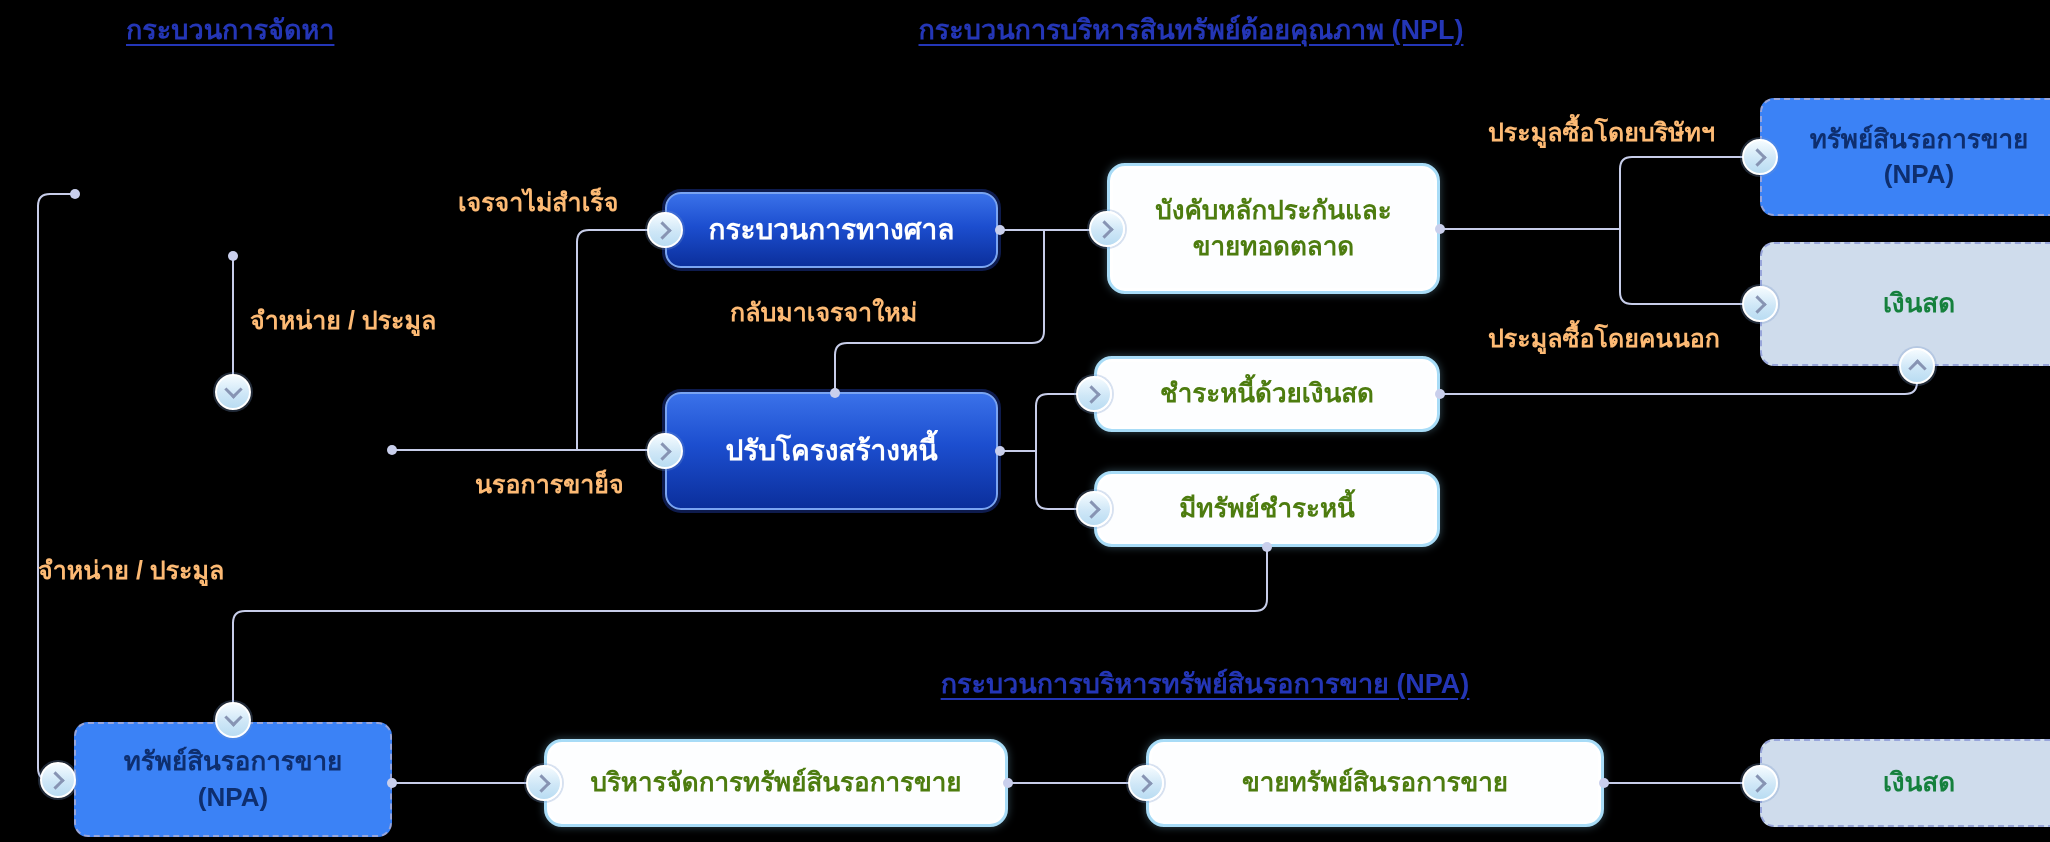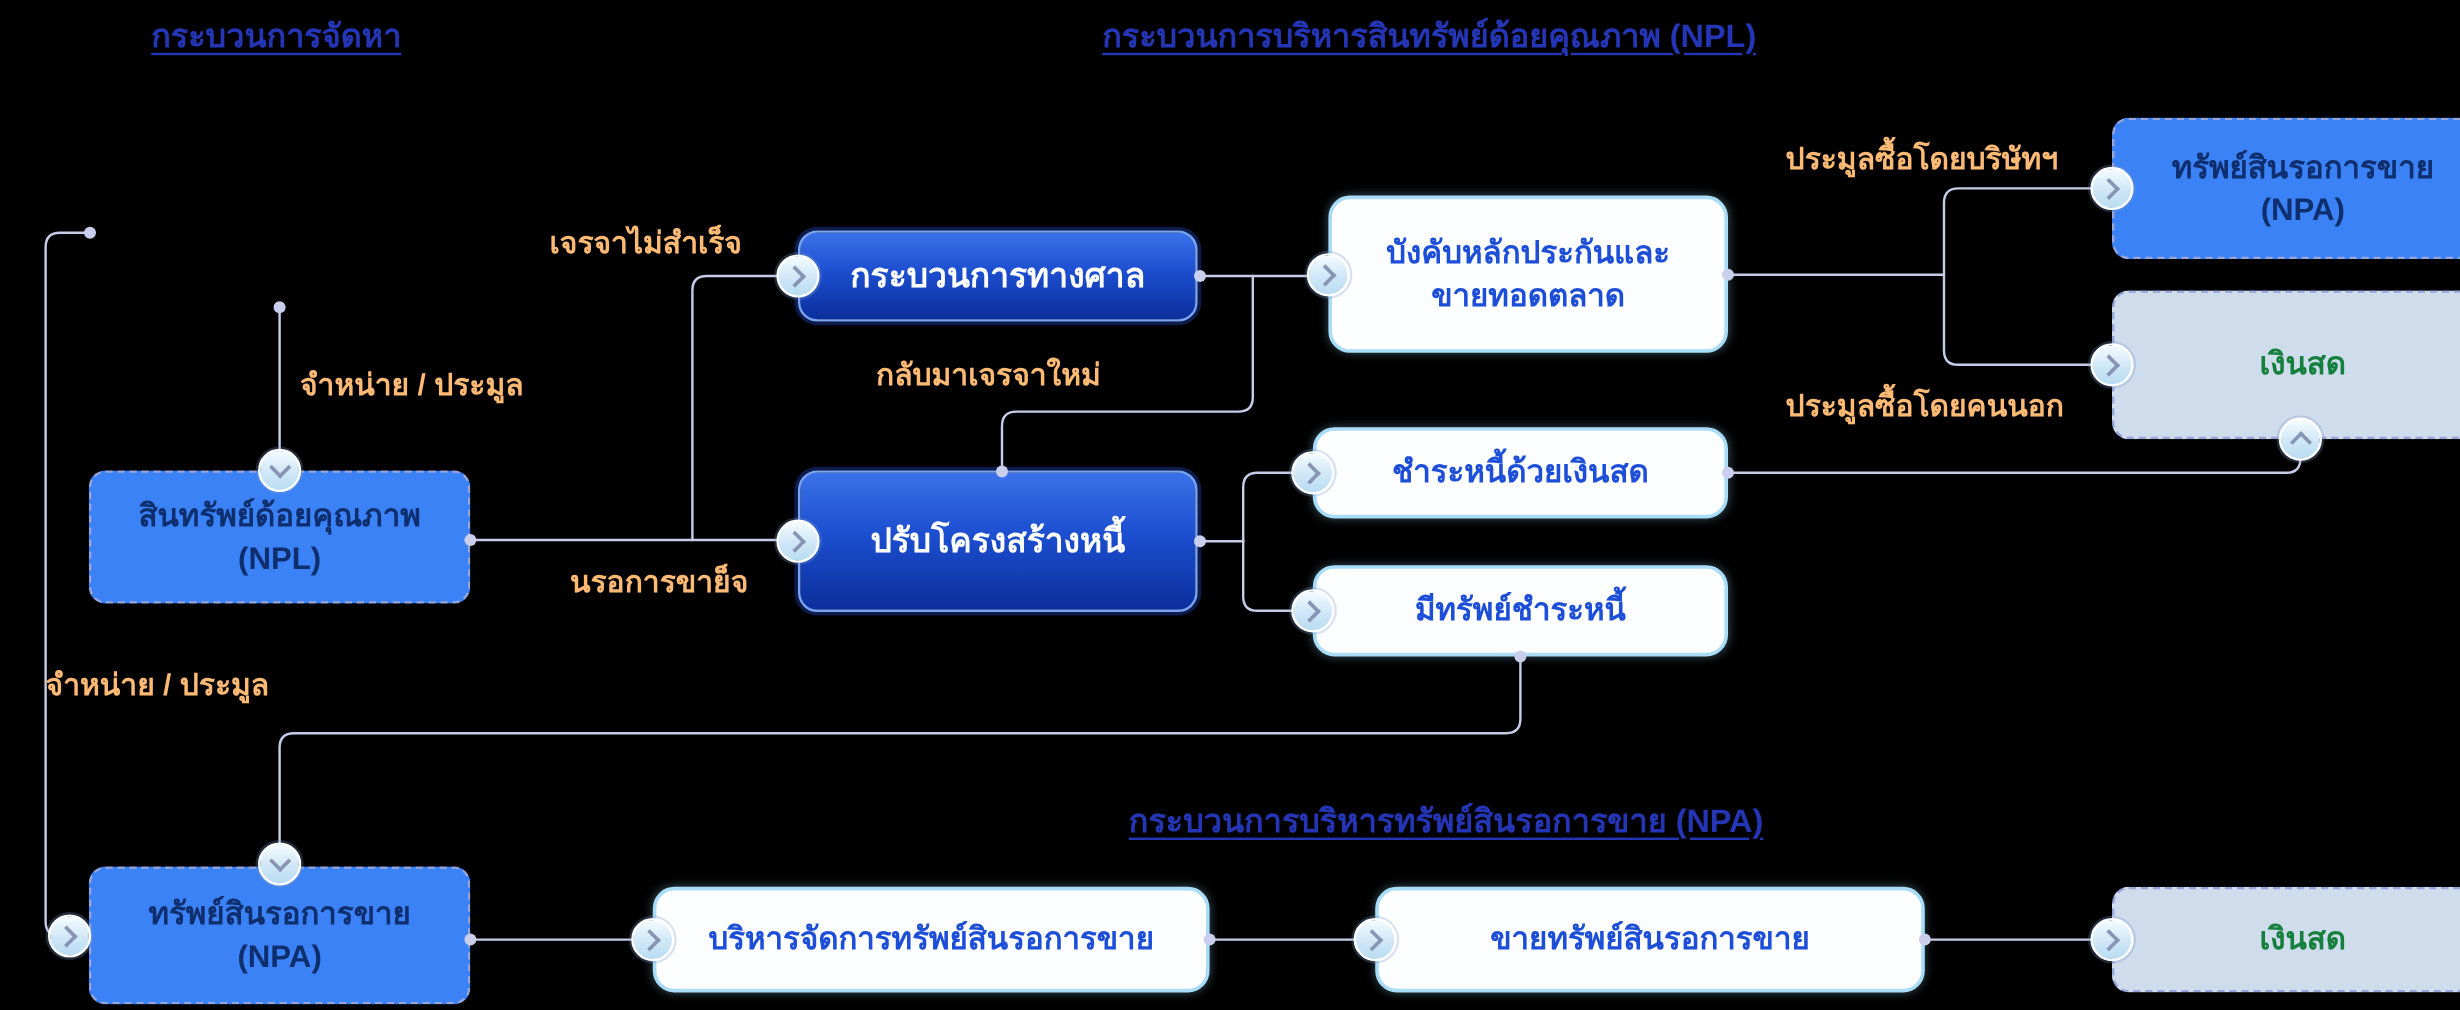--- a/index.html
+++ b/index.html
@@ -4,21 +4,21 @@
 <style>
   html,body{margin:0;padding:0;background:#000;}
   .stage{position:relative;width:2050px;height:842px;background:#000;overflow:hidden;
          font-family:"Liberation Sans","DejaVu Sans",sans-serif;margin-left:28px;}
   .wires{position:absolute;left:0;top:0;}
   .box{position:absolute;display:flex;align-items:center;justify-content:center;
        text-align:center;white-space:pre-line;box-sizing:border-box;line-height:1.35;}
   .box--cyan{background:#c9edfc;border:3px solid #f2fafe;border-radius:18px;
              color:#0e2e6e;font-size:26px;font-weight:600;}
   .box--white{background:#fdfeff;border:3px solid #a8dcf7;border-radius:18px;
-              color:#1d4ed8;font-size:26px;font-weight:600;
+              color:#4d7c0f;font-size:26px;font-weight:600;
               box-shadow:inset 0 0 0 3px rgba(255,255,255,.8),0 0 8px rgba(150,215,250,.35);}
   .box--dark{background:linear-gradient(180deg,#3a71e9 0%,#1c4ecf 45%,#0b2f9c 100%);
              border:2px solid #7aa4f2;border-radius:16px;color:#ffffff;font-size:28px;
              font-weight:600;box-shadow:0 0 0 3px rgba(25,50,140,.55);}
   .box--lavender{background:#3b82f6;border:2px dashed #98a5da;border-radius:14px;
                  color:#0e2e6e;font-size:26px;font-weight:600;}
   .box--bluegrey{background:#cfdcec;border:2px dashed #98a5da;border-radius:14px;
                  color:#15803d;font-size:26px;font-weight:600;}
   .heading{position:absolute;font-size:27px;font-weight:bold;color:#2436b6;
            text-decoration:underline;text-underline-offset:5px;white-space:nowrap;}
@@ -59,22 +59,20 @@
       <path d="M970 451 H1008"></path>
       <path d="M1008 451 V406 Q1008 394 1020 394 H1052"></path>
       <path d="M1008 451 V497 Q1008 509 1020 509 H1052"></path>
     </g>
   </svg>
 
   <div class="heading" style="left:98px;top:8px;">กระบวนการจัดหา</div>
   <div class="heading heading--center" style="left:1163px;top:8px;">กระบวนการบริหารสินทรัพย์ด้อยคุณภาพ (NPL)</div>
   <div class="heading heading--center" style="left:1177px;top:662px;">กระบวนการบริหารทรัพย์สินรอการขาย (NPA)</div>
 
-  <div class="box box--lavender" style="left:46px;top:392px;width:318px;height:111px;">สินทรัพย์ด้อยคุณภาพ
-(NPL)</div>
   <div class="box box--dark" style="left:637px;top:192px;width:333px;height:76px;">กระบวนการทางศาล</div>
   <div class="box box--dark" style="left:637px;top:392px;width:333px;height:118px;">ปรับโครงสร้างหนี้</div>
   <div class="box box--white" style="left:1079px;top:163px;width:333px;height:131px;">บังคับหลักประกันและ
 ขายทอดตลาด</div>
   <div class="box box--white" style="left:1066px;top:356px;width:346px;height:76px;">ชำระหนี้ด้วยเงินสด</div>
   <div class="box box--white" style="left:1066px;top:471px;width:346px;height:76px;">มีทรัพย์ชำระหนี้</div>
   <div class="box box--lavender" style="left:1732px;top:98px;width:318px;height:118px;">ทรัพย์สินรอการขาย
 (NPA)</div>
   <div class="box box--bluegrey" style="left:1732px;top:242px;width:318px;height:124px;">เงินสด</div>
   <div class="box box--lavender" style="left:46px;top:722px;width:318px;height:115px;">ทรัพย์สินรอการขาย

